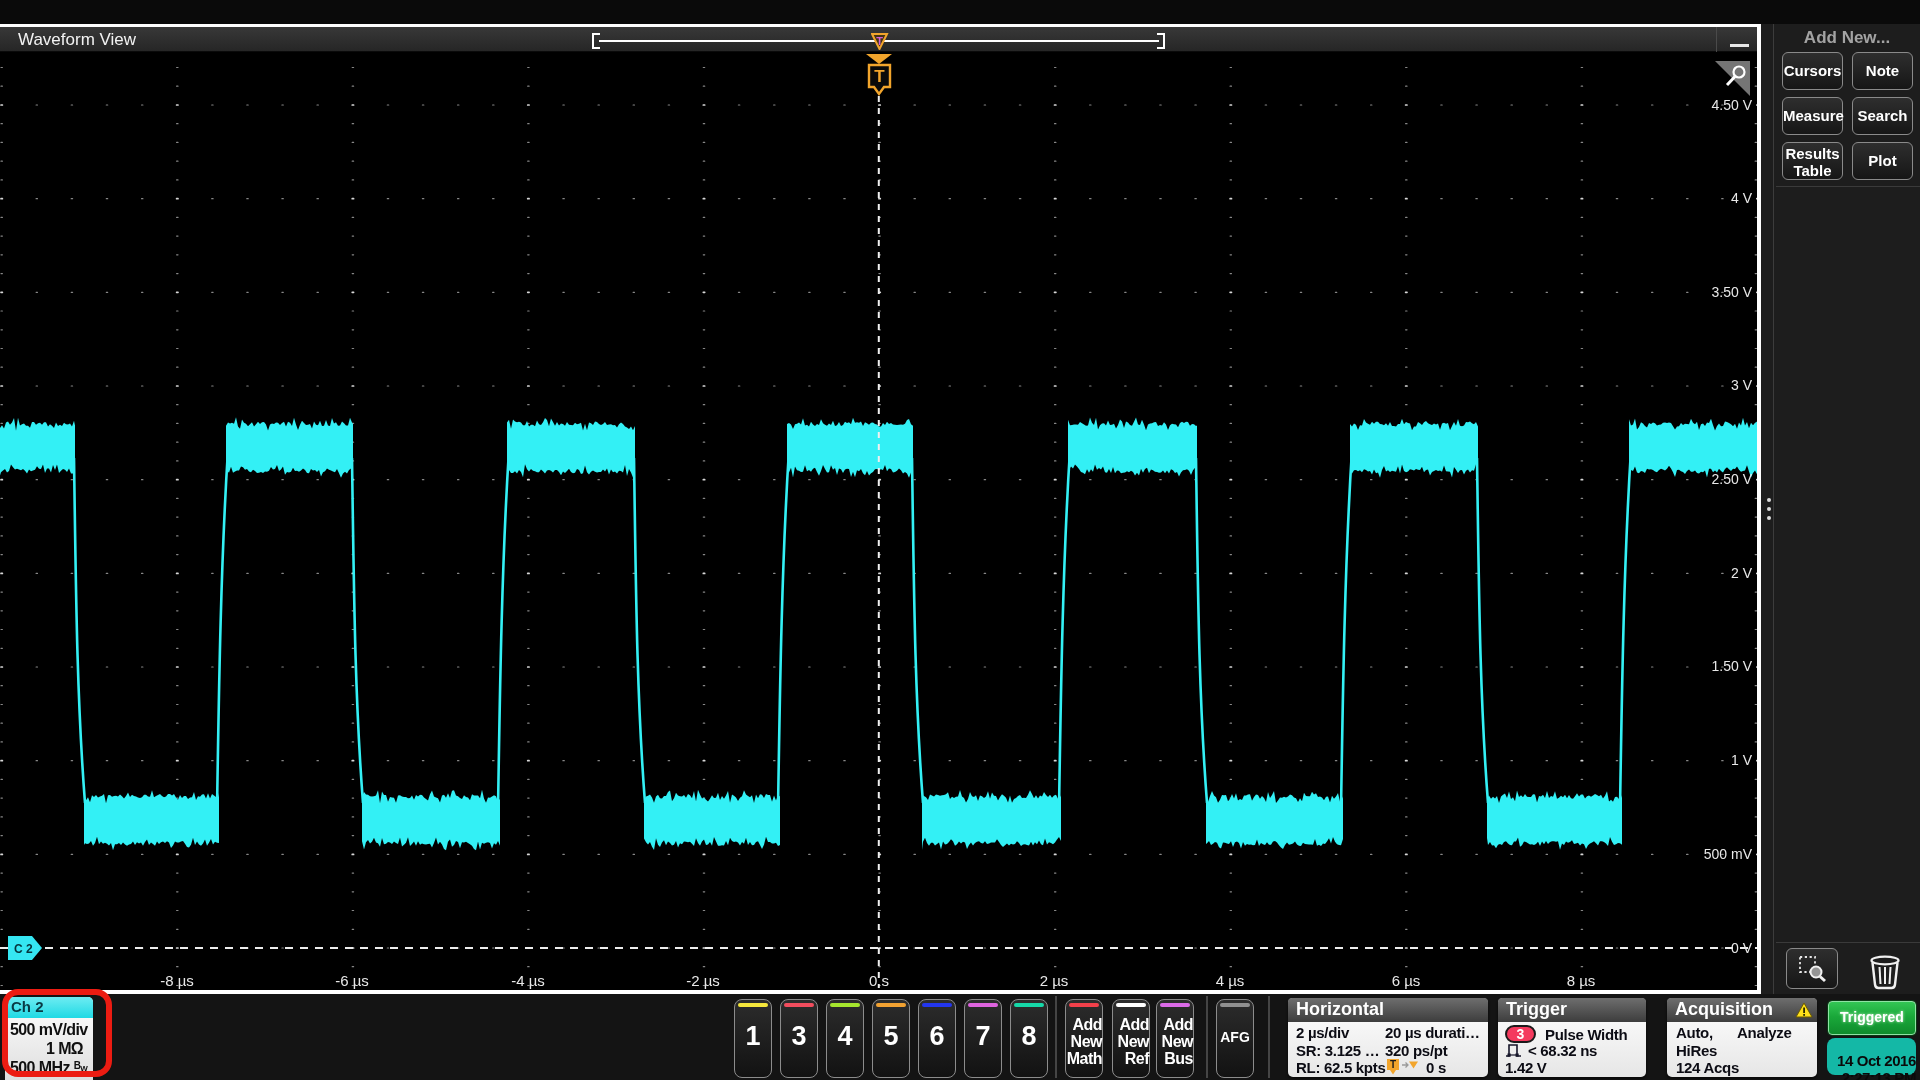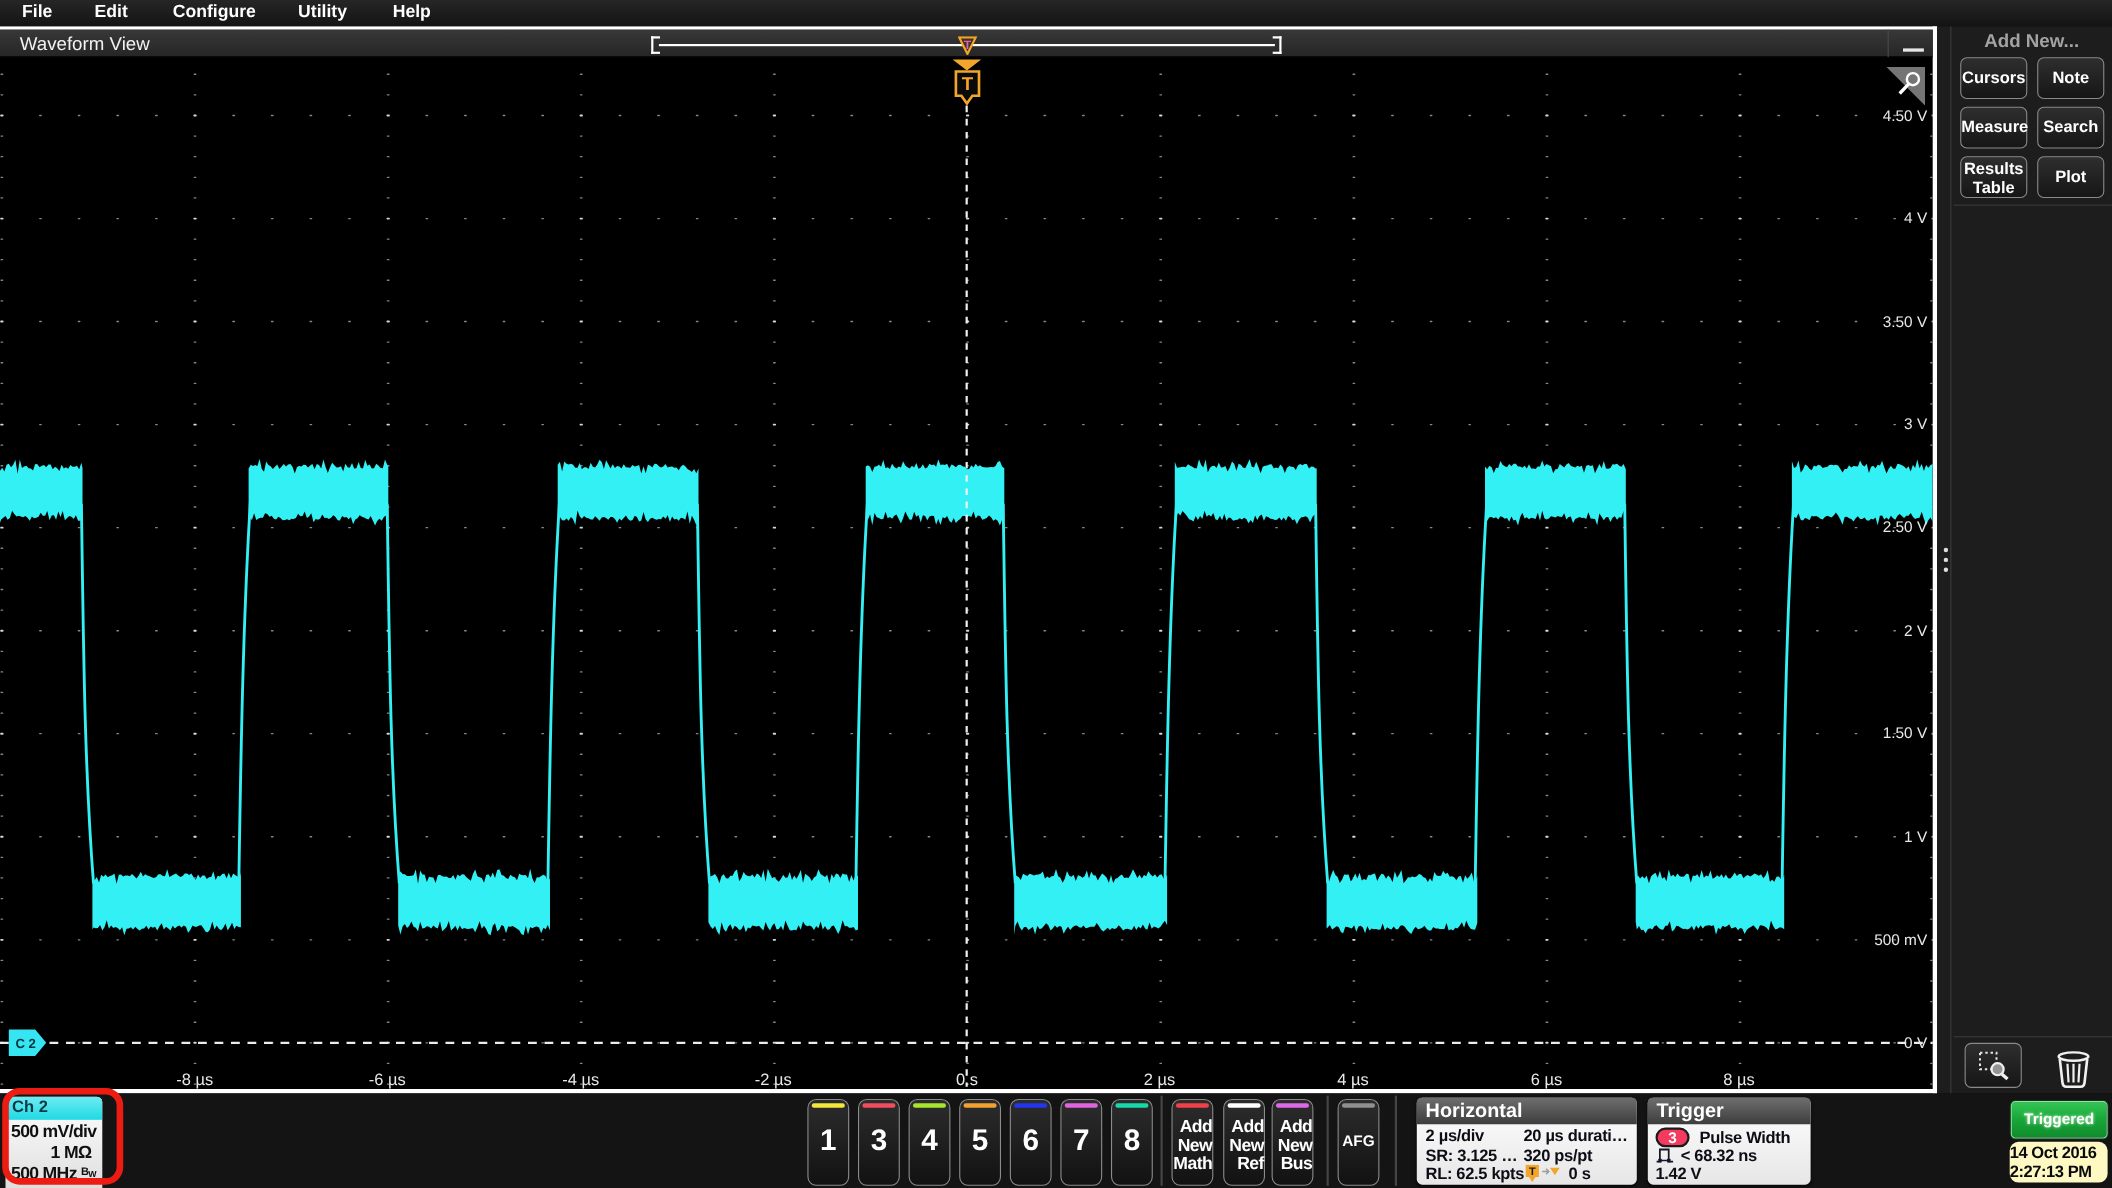--- a/index.html
+++ b/index.html
@@ -58,47 +58,40 @@
     border-radius:4px 4px 0 0; background:linear-gradient(#6e6e6e,#3d3d3d);
     color:#fff; font-size:18px; font-weight:bold; padding-left:8px; line-height:23px; }
   .panel .row { position:absolute; color:#0c0c14; font-size:15px; font-weight:bold;
     white-space:nowrap; letter-spacing:-0.3px; }
 
   #triggered { left:1828px; top:7px; width:88px; height:34px; border-radius:4px;
     background:linear-gradient(#33c654,#1aa83a 45%,#0f8c2c); border:1px solid #8fe2a4;
     box-shadow:0 0 0 1px #0a3814; color:#fff; font-size:14px; font-weight:bold;
     text-align:center; line-height:30px; text-shadow:0 0 3px rgba(220,255,220,.9); }
   #datecard { left:1827px; top:44px; width:89px; height:37px; border-radius:8px;
-    background:#fef9c3; color:#0a0a0a; font-weight:bold; font-size:15px;
-    text-align:left; line-height:17px; padding-top:2px; letter-spacing:-0.4px; }
+    background:#14b8a6; color:#0a0a0a; font-weight:bold; font-size:15px;
+    text-align:right; line-height:17px; padding-top:14px; letter-spacing:-0.4px; }
 
   
   #redbox { left:2px; top:989px; width:110px; height:88px; border:6px solid #ec1c12;
     border-radius:16px; z-index:30; }
 
   
   #ch2card { left:5px; top:997px; width:88px; height:83px; border-radius:5px 5px 0 0;
     background:linear-gradient(#ffffff,#dedede); z-index:20; overflow:hidden; }
   #ch2hdr { position:absolute; left:0; top:0; width:100%; height:21px;
     background:linear-gradient(#6eecf2,#1fd9e4); color:#093a44; font-size:15px;
     font-weight:bold; padding-left:6px; line-height:20px; }
   .ch2row { position:absolute; left:5px; color:#101010; font-size:16px; font-weight:bold;
     letter-spacing:-0.6px; white-space:nowrap; }
 </style>
 </head>
 <body>
 <div id="root">
 
-  <div id="menubar" class="abs">
-    <span style="left:20px">File</span>
-    <span style="left:86px">Edit</span>
-    <span style="left:157px">Configure</span>
-    <span style="left:271px">Utility</span>
-    <span style="left:357px">Help</span>
-  </div>
 
   <div id="wfpanel" class="abs">
     <div id="titlebar" class="abs">
       <div class="tl">Waveform View</div>
       <div id="tbsep" class="abs"></div>
       <div id="mindash" class="abs"></div>
       <div class="ovline abs"></div>
       <div class="bracketL abs"></div>
       <div class="bracketR abs"></div>
 
@@ -262,20 +255,32 @@
       <svg class="abs" style="left:6px; top:43px" width="20" height="18">
         <path d="M2 15 h3 v-11 h8 v11 h4" fill="none" stroke="#16162a" stroke-width="1.6"></path>
         <rect x="3.5" y="12.5" width="3.2" height="3.2" fill="#16162a"></rect>
         <rect x="11.5" y="12.5" width="3.2" height="3.2" fill="#16162a"></rect>
         <line x1="6" y1="14" x2="12" y2="14" stroke="#16162a" stroke-width="1.2"></line>
       </svg>
       <div class="row" style="left:30px; top:44px;">&lt; 68.32 ns</div>
       <div class="row" style="left:7px; top:61px;">1.42 V</div>
     </div>
 
+    <div class="panel" style="left:1667px; width:150px;">
+      <div class="hdr">Acquisition</div>
+      <svg class="abs" style="left:128px; top:4px" width="18" height="17">
+        <path d="M9 1 L17 15 H1 Z" fill="#ffe01a" stroke="#6a5a00" stroke-width="1"></path>
+        <rect x="8.2" y="5.5" width="1.8" height="5.5" fill="#2a2a00"></rect>
+        <rect x="8.2" y="12" width="1.8" height="1.8" fill="#2a2a00"></rect>
+      </svg>
+      <div class="row" style="left:9px; top:26px;">Auto,</div>
+      <div class="row" style="left:70px; top:26px;">Analyze</div>
+      <div class="row" style="left:9px; top:44px;">HiRes</div>
+      <div class="row" style="left:9px; top:61px;">124 Acqs</div>
+    </div>
 
     <div id="triggered" class="abs">Triggered</div>
     <div id="datecard" class="abs">14 Oct 2016<br>2:27:13 PM</div>
   </div>
 
   <div id="redbox" class="abs"></div>
   <div id="ch2card" class="abs">
     <div id="ch2hdr">Ch 2</div>
     <div class="ch2row" style="top:24px;">500 mV/div</div>
     <div class="ch2row" style="top:43px;margin-left:36px;">1 MΩ</div>

